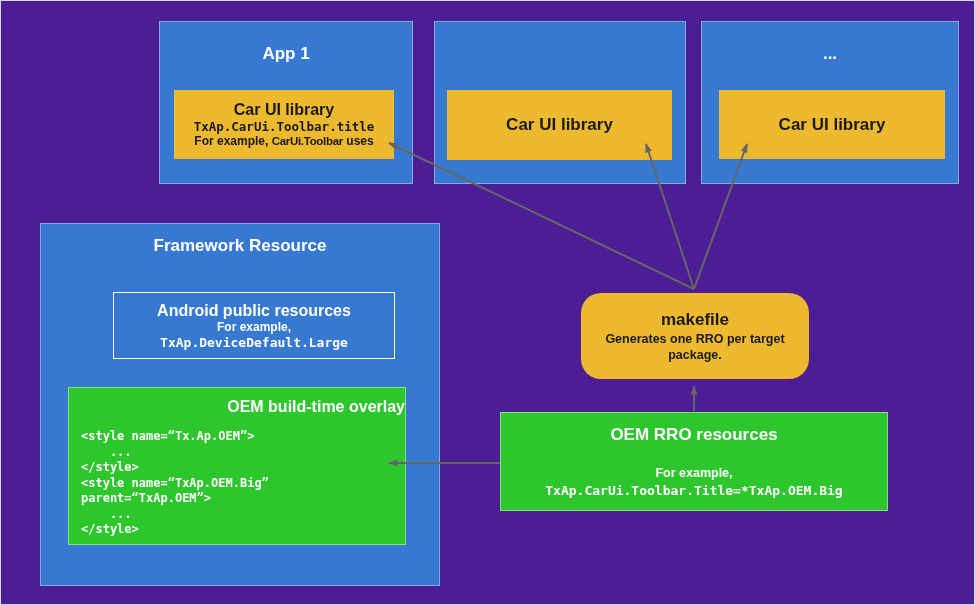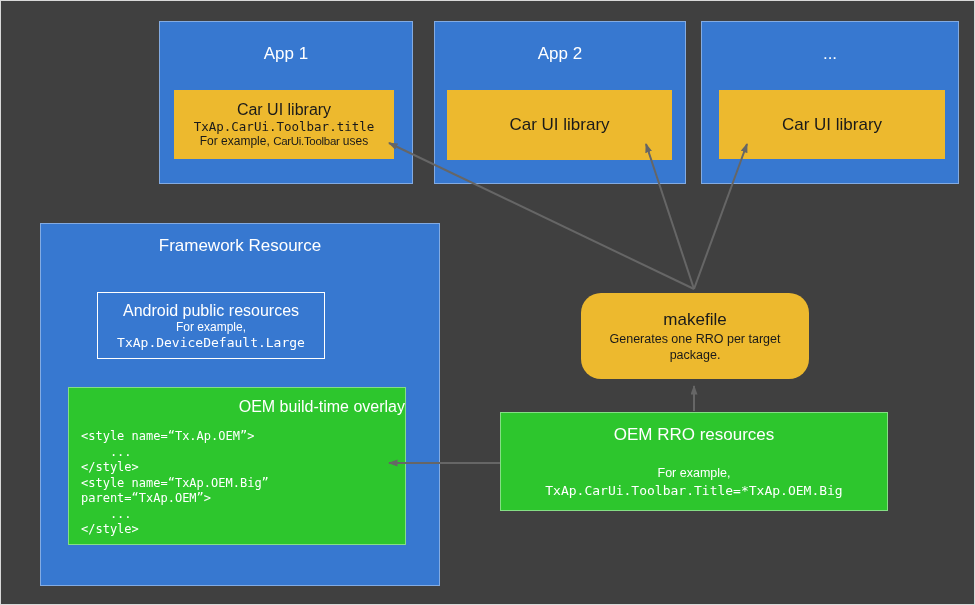--- a/index.html
+++ b/index.html
@@ -1,21 +1,22 @@
 <!DOCTYPE html>
 <html><head>
 <meta charset="utf-8">
 <style>
   html,body{margin:0;padding:0;background:#e4e4e4;}
   *{box-sizing:border-box;}
   .canvas{
     position:relative;width:975px;height:605px;
-    background:#404040;border:1px solid #d9d9d9;
+    background:#4c1d95;border:1px solid #d9d9d9;
     font-family:"Liberation Sans",sans-serif;
     overflow:hidden;
+    font-weight:bold;
   }
   .box{position:absolute;}
   .blue{background:#3778d0;border:1px solid rgba(255,255,255,.38);color:#fff;}
   .yellow{background:#edb92e;color:#1a1a1a;}
   .green{background:#2dc62d;border:1px solid rgba(255,255,255,.42);color:#fff;}
   .app-title{margin-top:22px;text-align:center;font-size:17px;line-height:20px;}
   .fw-title{margin-top:12px;text-align:center;font-size:17px;line-height:20px;}
   .center-col{display:flex;flex-direction:column;align-items:center;justify-content:center;text-align:center;}
   .lib-title{font-size:16px;line-height:19px;}
   .lib-title-lg{font-size:17px;line-height:20px;}
@@ -40,37 +41,36 @@
   <div class="box blue" style="left:158px;top:20px;width:254px;height:163px;">
     <div class="app-title">App 1</div>
     <div class="box yellow center-col" style="left:14px;top:68px;width:220px;height:69px;">
       <div class="lib-title">Car UI library</div>
       <div class="small mono" style="font-size:12.5px;">TxAp.CarUi.Toolbar.title</div>
       <div class="small"><span>For example, </span><span class="cond">CarUi.Toolbar</span><span> uses</span></div>
     </div>
   </div>
 
   <div class="box blue" style="left:433px;top:20px;width:252px;height:163px;">
-    <div class="app-title">App 2</div>
     <div class="box yellow center-col" style="left:12px;top:68px;width:225px;height:70px;">
       <div class="lib-title-lg">Car UI library</div>
     </div>
   </div>
 
   <div class="box blue" style="left:700px;top:20px;width:258px;height:163px;">
     <div class="app-title">...</div>
     <div class="box yellow center-col" style="left:17px;top:68px;width:226px;height:69px;">
       <div class="lib-title-lg">Car UI library</div>
     </div>
   </div>
 
   <div class="box blue" style="left:15px;top:222px;width:400px;height:363px;margin-left:24px;">
     <div class="fw-title">Framework Resource</div>
 
-    <div class="box center-col" style="left:56px;top:68px;width:228px;height:67px;border:1.5px solid #ffffff;background:#3778d0;">
+    <div class="box center-col" style="left:72px;top:68px;width:282px;height:67px;border:1.5px solid #ffffff;background:#3778d0;">
       <div class="lib-title">Android public resources</div>
       <div class="small">For example,</div>
       <div class="small mono" style="font-size:13px;">TxAp.DeviceDefault.Large</div>
     </div>
 
     <div class="box green" style="left:27px;top:163px;width:338px;height:158px;">
       <div class="overlay-title">OEM build-time overlay</div>
       <div class="code-block mono">
         <div class="code-line">&lt;style name=“Tx.Ap.OEM”&gt;</div>
         <div class="code-line">    ...</div>

